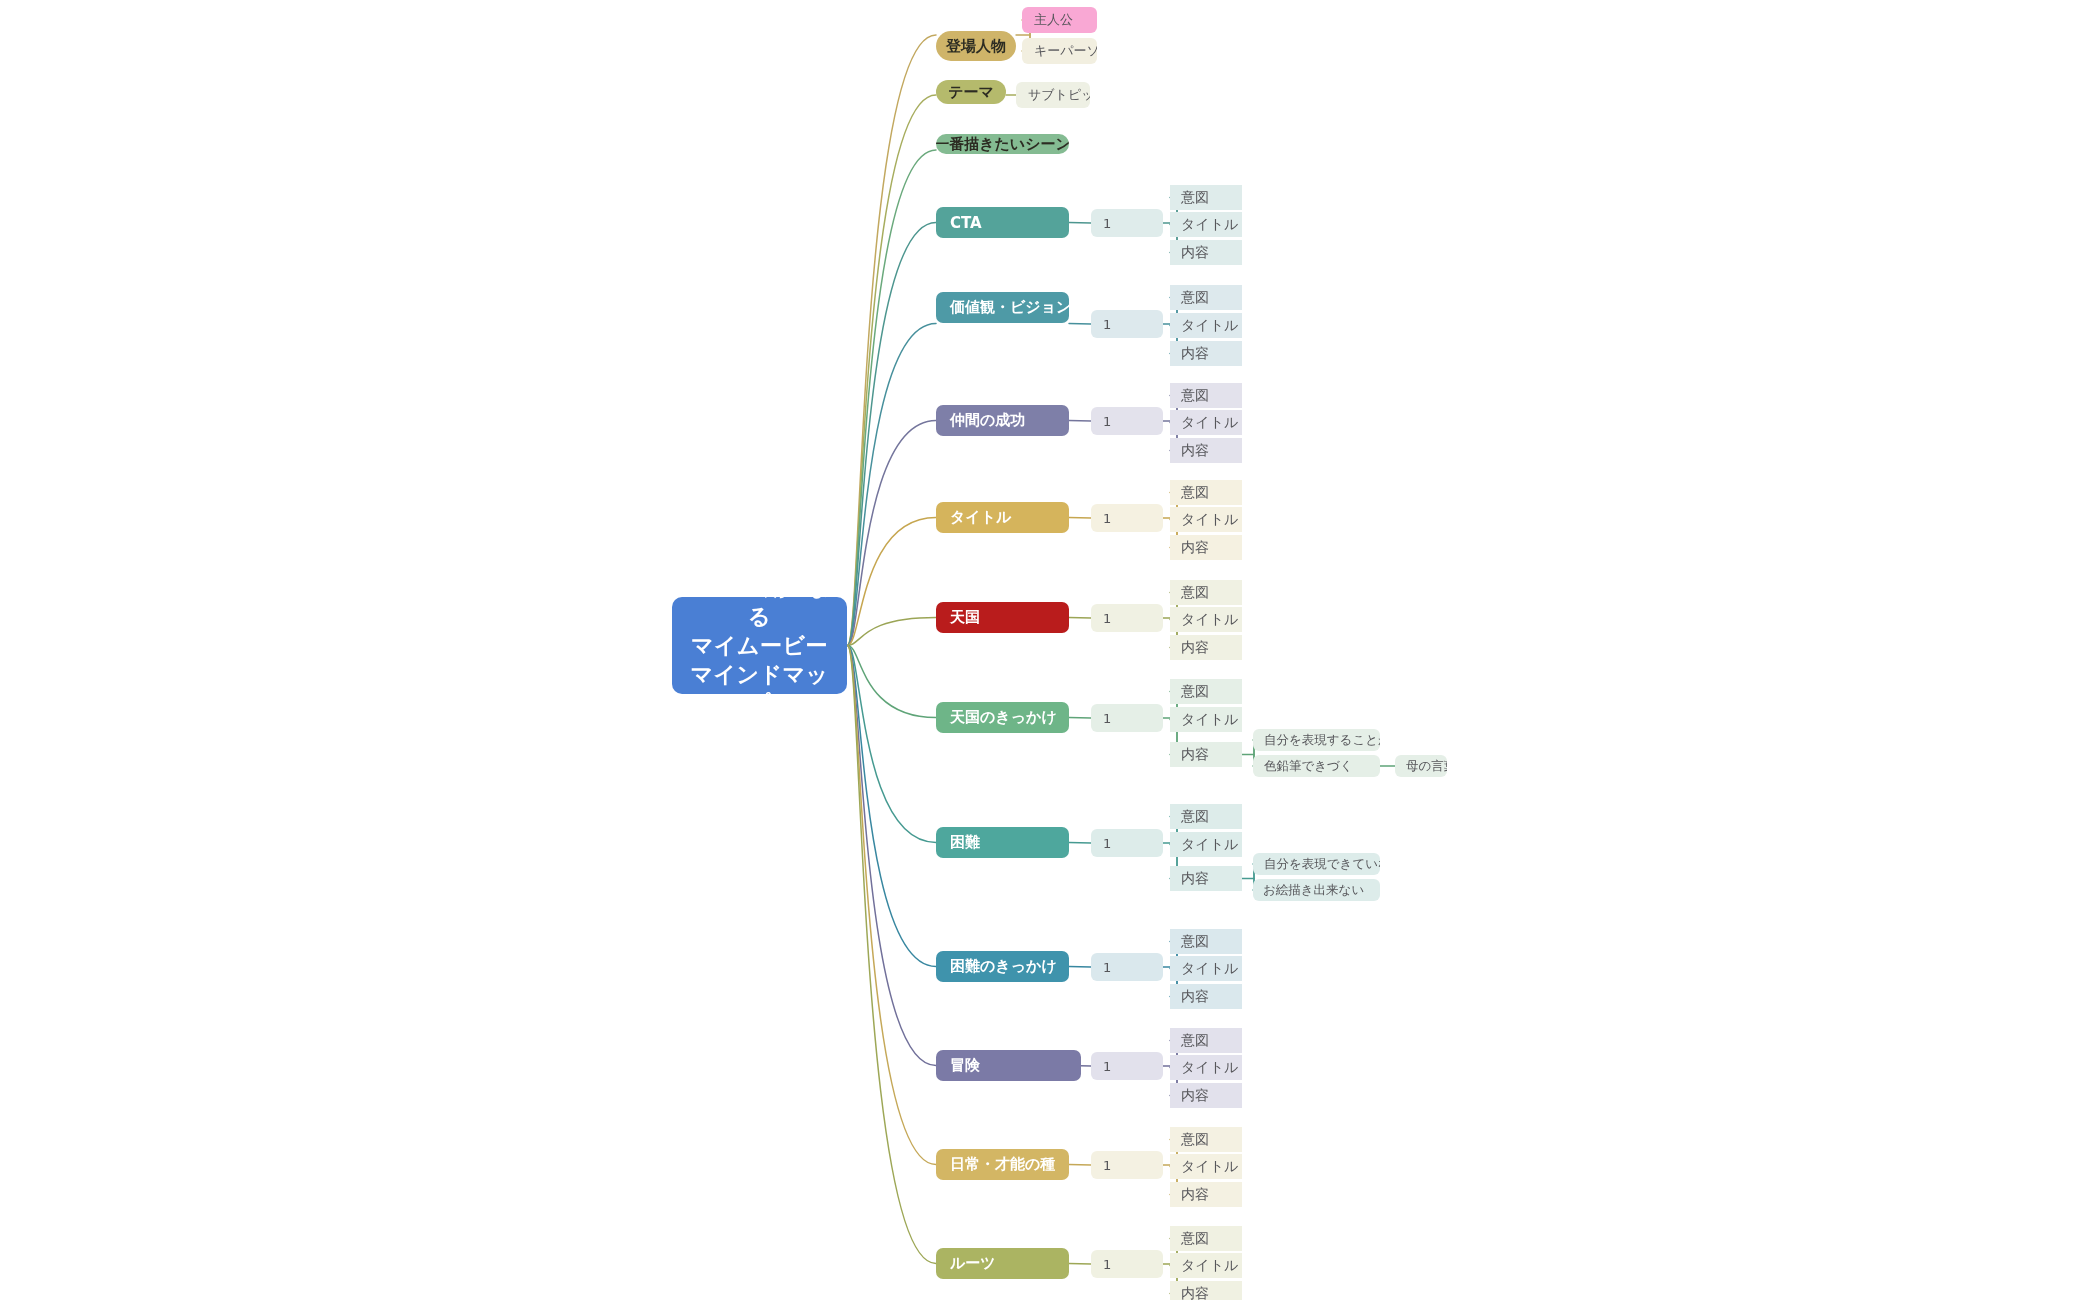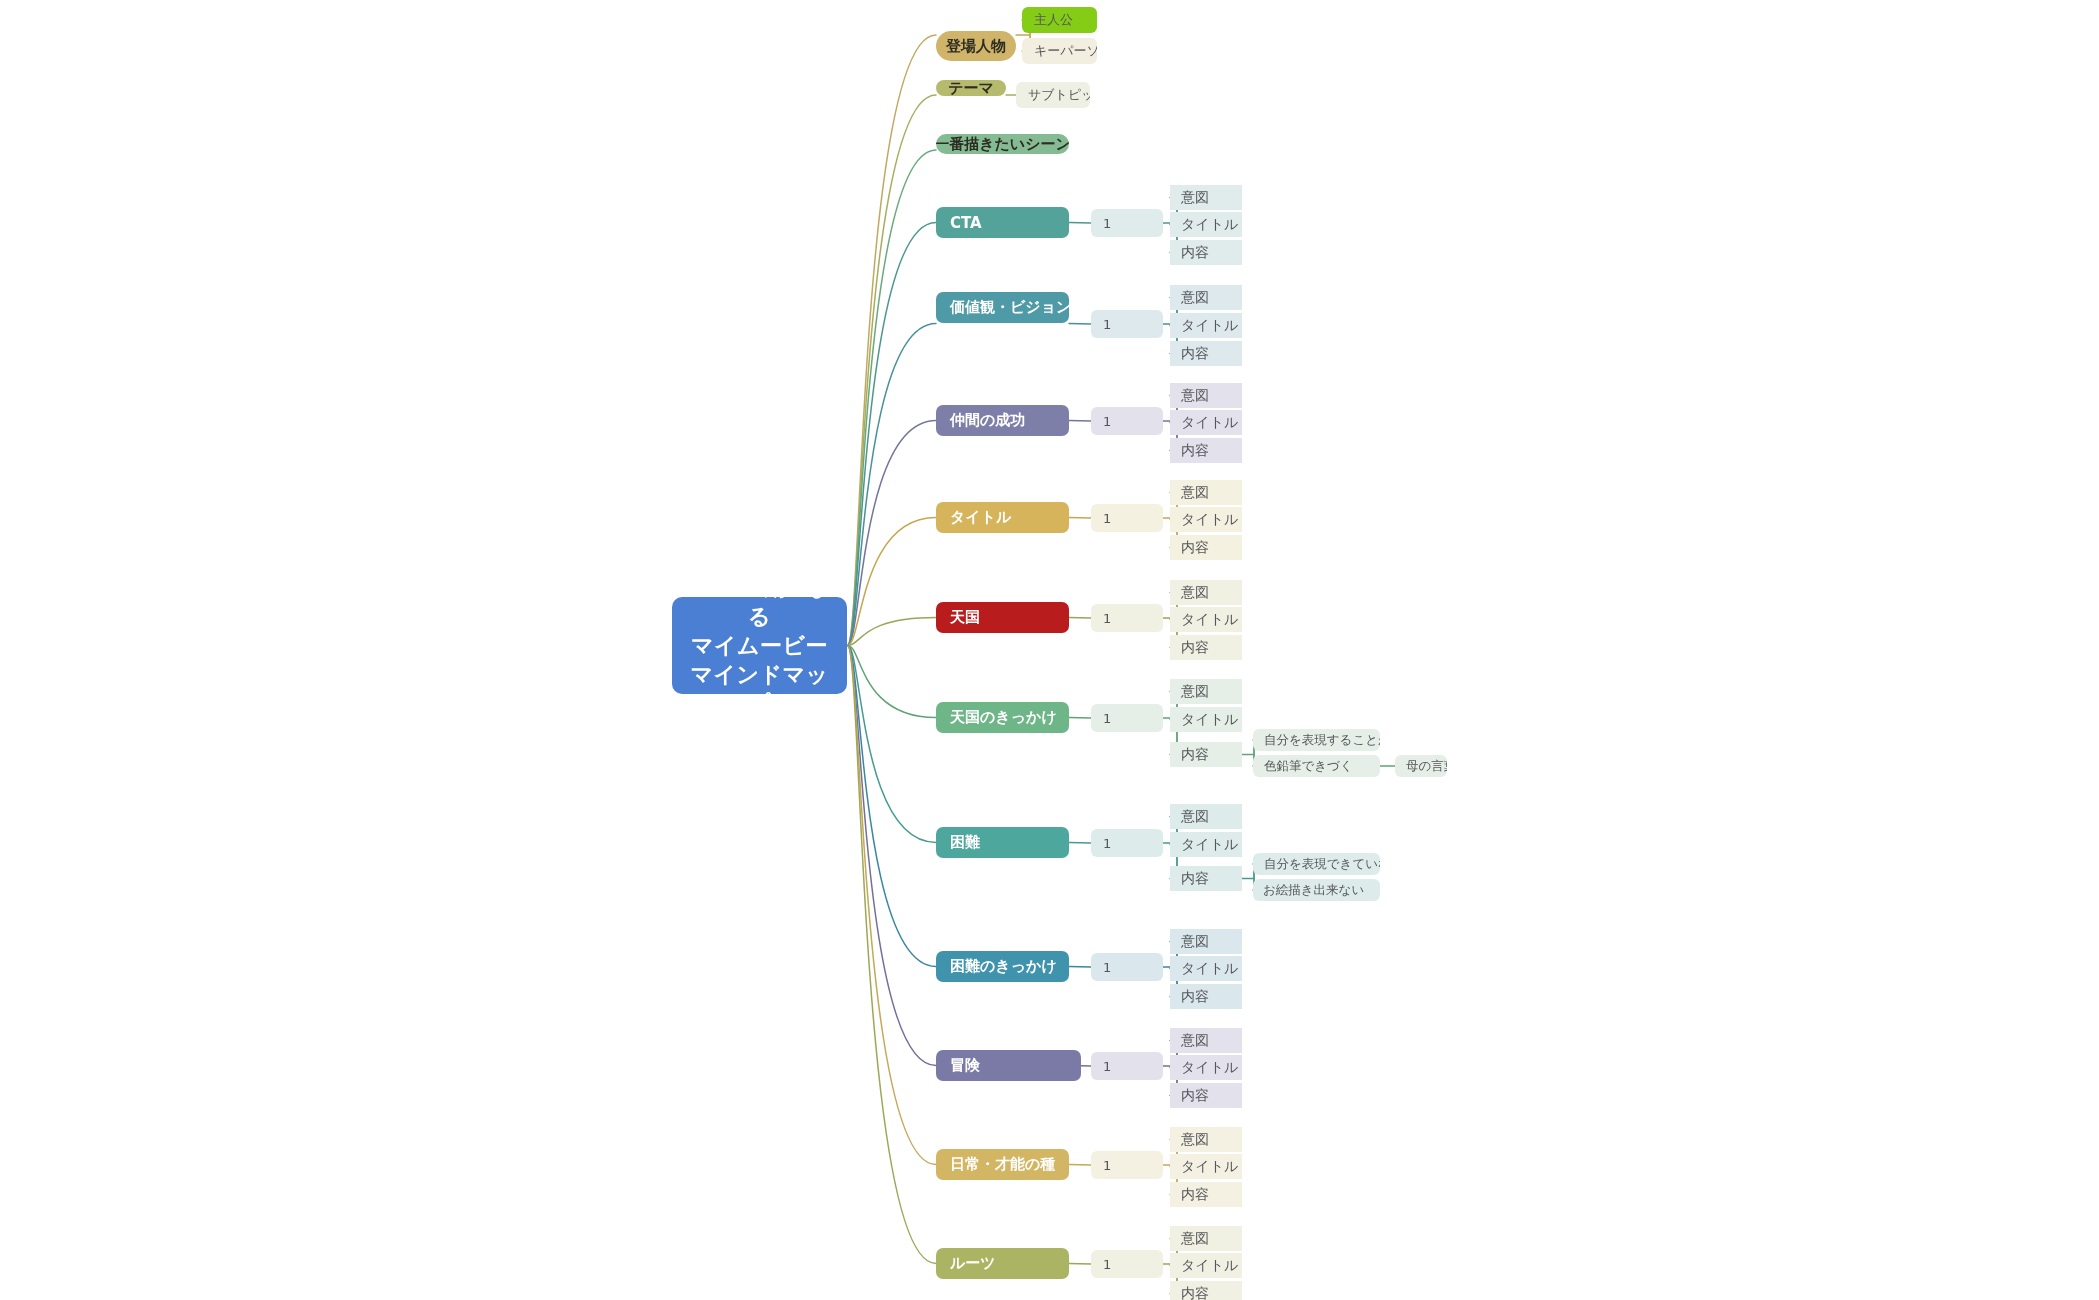--- a/index.html
+++ b/index.html
@@ -218,27 +218,27 @@
     </svg>
 
 <div class="node root" style="left: 672px; top: 597px; width: 175px; height: 97px; background: rgb(74, 127, 212); color: rgb(255, 255, 255);">
       <span class="rline">ADV６期・まる</span>
       <span class="rline">マイムービー</span>
       <span class="rline">マインドマップ</span>
     </div>
     <div class="node l1 pill" style="left: 936px; top: 20px; width: 80px; height: 30px; background: rgb(207, 180, 105); color: rgb(44, 44, 34); margin-top: 11px;">
       <span>登場人物</span>
     </div>
-    <div class="node l2" style="left: 1022px; top: 7px; width: 75px; height: 26px; background: #84cc16;">
+    <div class="node l2" style="left: 1022px; top: 7px; width: 75px; height: 26px; background: #f9a8d4;">
       <span>主人公</span>
     </div>
     <div class="node l2" style="left: 1022px; top: 38px; width: 75px; height: 26px; background: rgb(242, 239, 224);">
       <span>キーパーソン</span>
     </div>
-    <div class="node l1 pill" style="left: 936px; top: 80px; width: 70px; height: 16px; background: rgb(181, 186, 108); color: rgb(44, 44, 34);">
+    <div class="node l1 pill" style="left: 936px; top: 80px; width: 70px; height: 24px; background: rgb(181, 186, 108); color: rgb(44, 44, 34);">
       <span>テーマ</span>
     </div>
     <div class="node l2" style="left: 1016px; top: 82px; width: 74px; height: 26px; background: rgb(238, 240, 228);">
       <span>サブトピック1</span>
     </div>
     <div class="node l1 pill" style="left: 936px; top: 134px; width: 133px; height: 20px; background: rgb(132, 187, 146); color: rgb(44, 44, 34); align-items: center;">
       <span>一番描きたいシーン</span>
     </div>
     <div class="node l1 " style="left: 936px; top: 207px; width: 133px; height: 31px; background: rgb(84, 163, 154); color: rgb(255, 255, 255);">
       <span>CTA</span>

